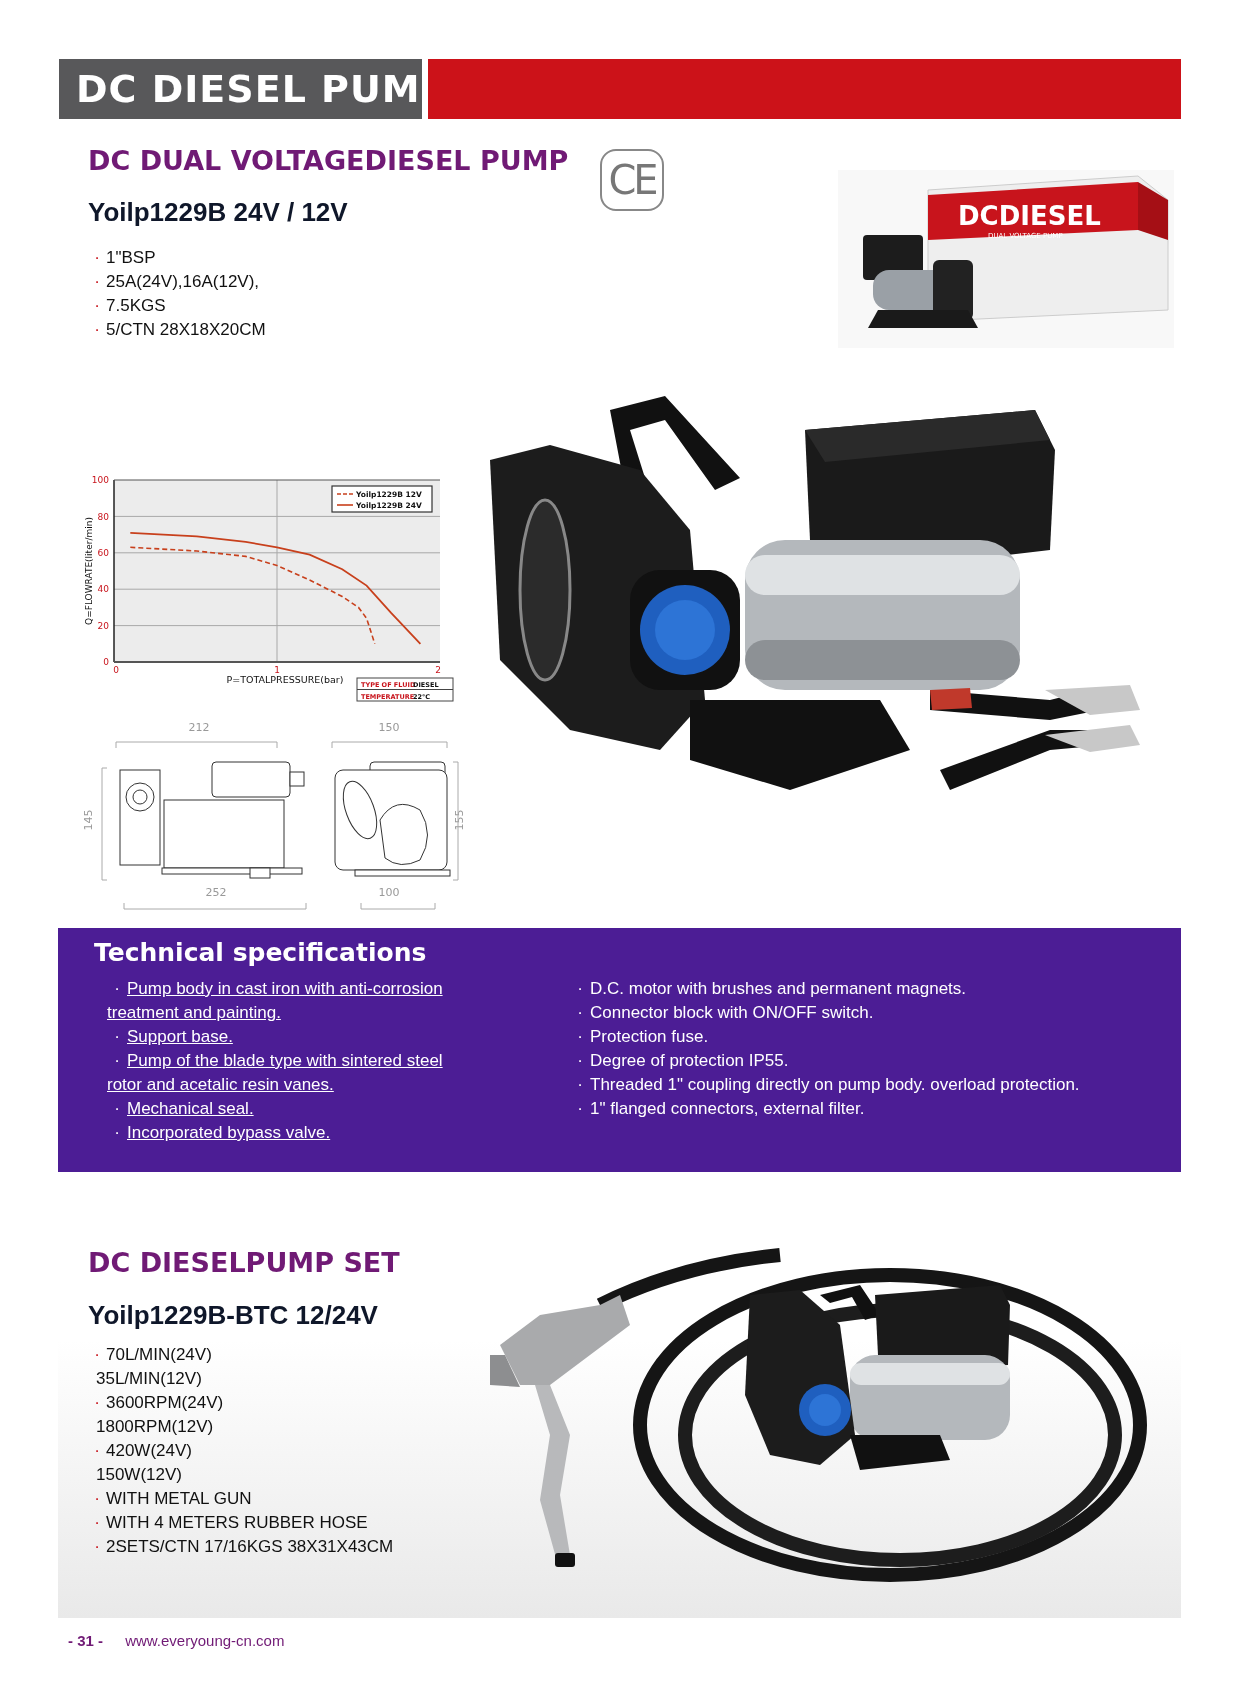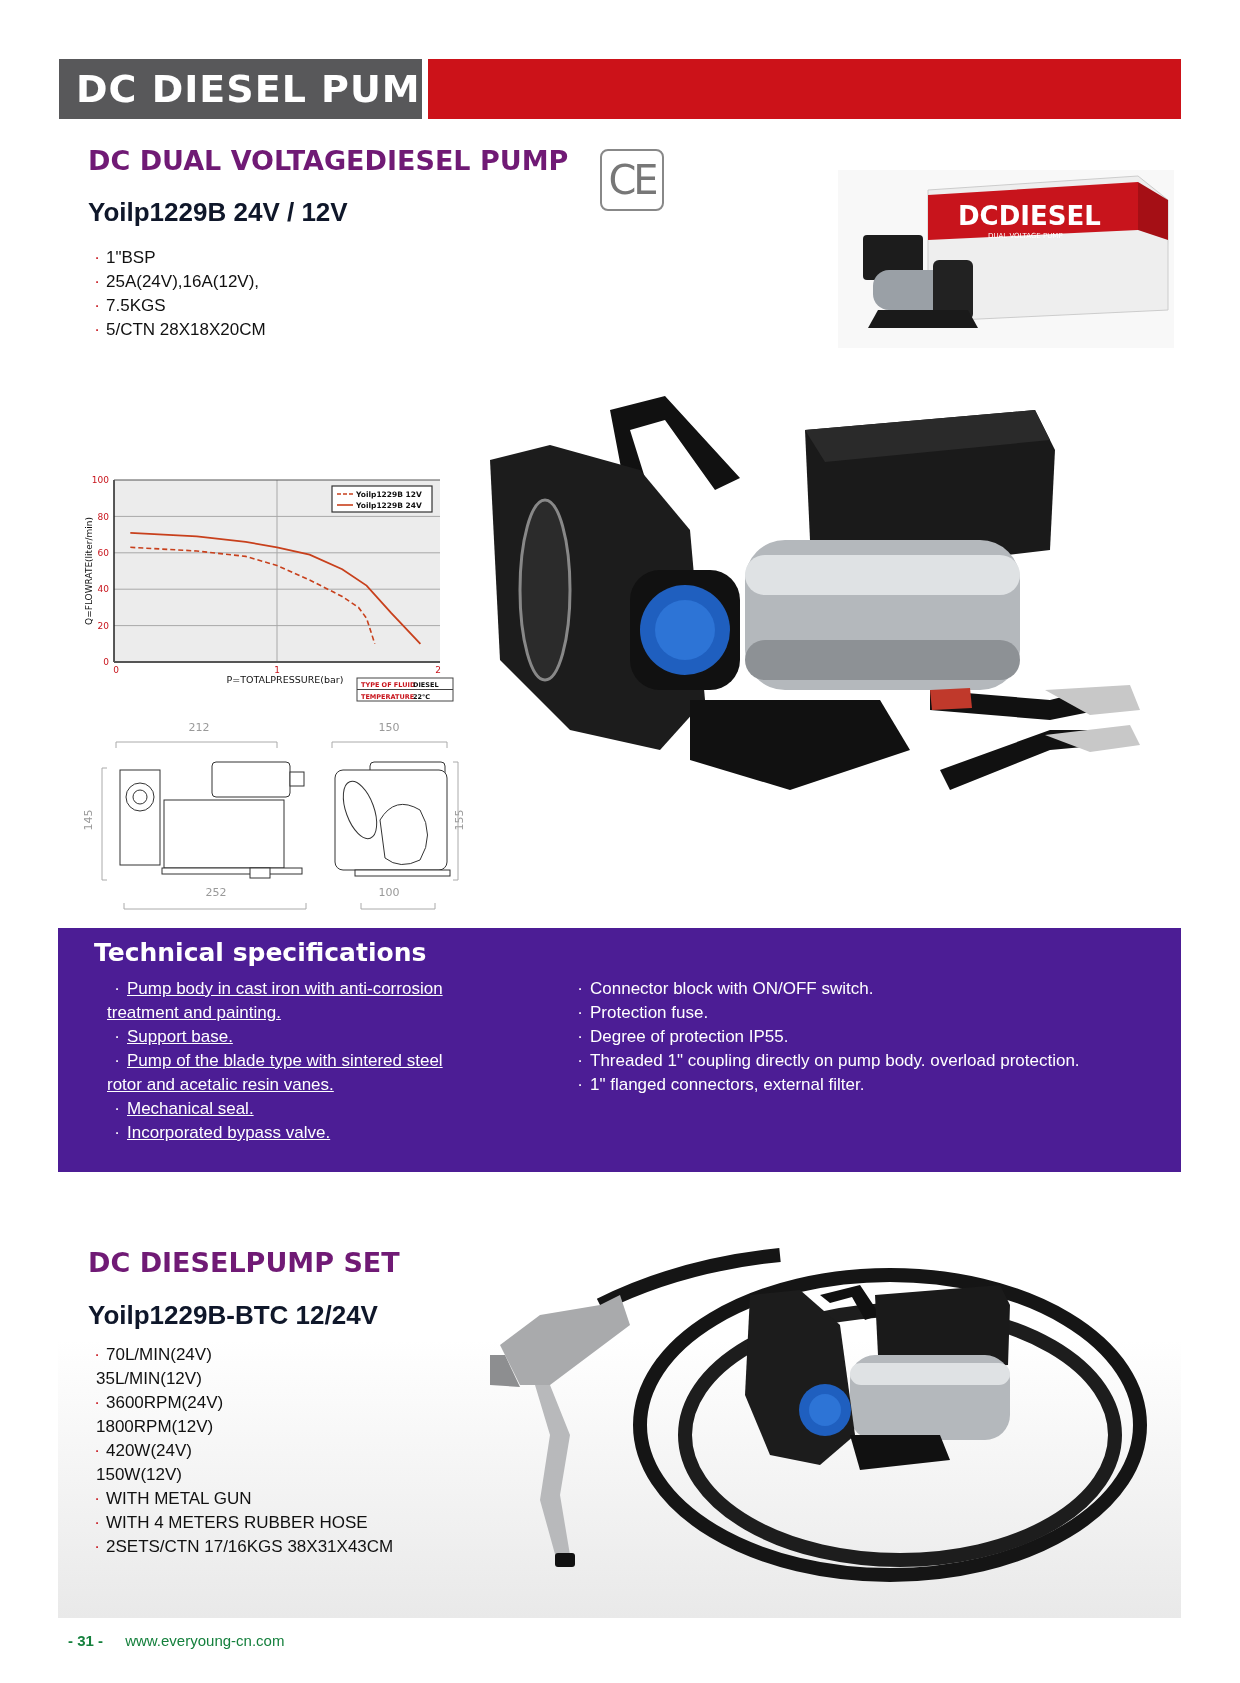--- a/index.html
+++ b/index.html
@@ -13,21 +13,21 @@
     display: flex; align-items: center; padding-left: 17px; white-space: nowrap; }
   .hdr-red { left: 428px; top: 59px; width: 753px; height: 60px; background: #cc1219; }
 
   .sec-title { color: #701a75; font-family: "DejaVu Sans", sans-serif; font-weight: bold; font-size: 27px; white-space: nowrap; }
   .model { font-family: Liberation Sans, sans-serif; font-weight: bold; font-size: 26px; color: #0f172a; white-space: nowrap; }
   .bullets { font-size: 17px; line-height: 24px; color: #111; }
   .bullets .li { white-space: nowrap; }
   .dot { color: #c8141c; display: inline-block; width: 18px; text-align: center; }
 
   
-  .ce { left: 600px; top: 149px; width: 64px; height: 62px; border: 2px solid #888; border-radius: 8px;
+  .ce { left: 600px; top: 149px; width: 64px; height: 62px; border: 2px solid #888; border-radius: 16px;
     display: flex; align-items: center; justify-content: center; color: #777; font-size: 40px;
     font-family: "DejaVu Sans", sans-serif; letter-spacing: -3px; }
 
   
   .box-img { left: 838px; top: 170px; width: 336px; height: 178px; }
 
   
   .chart { left: 80px; top: 470px; width: 380px; height: 240px; }
 
   
@@ -41,21 +41,21 @@
   .specs h2 { position: absolute; left: 36px; top: 10px; font-family: "DejaVu Sans", sans-serif; font-weight: bold; font-size: 25px; white-space: nowrap; }
   .spec-col { position: absolute; top: 49px; font-size: 17px; line-height: 24px; }
   .spec-col .row { white-space: nowrap; }
   .spec-col .dotw { display: inline-block; width: 20px; text-align: center; }
 
   
   .bottom-panel { left: 58px; top: 1190px; width: 1123px; height: 428px;
     background: linear-gradient(#ffffff 0%, #ffffff 35%, #e9e9e9 100%); }
   .set-img { left: 480px; top: 1235px; width: 700px; height: 370px; }
 
-  .footer { left: 68px; top: 1632px; font-size: 15px; white-space: nowrap; color: #15803d; }
+  .footer { left: 68px; top: 1632px; font-size: 15px; white-space: nowrap; color: #701a75; }
   .footer .pg { font-weight: bold; margin-right: 18px; }
 </style>
 </head>
 <body>
 
 <div class="abs hdr-gray">DC DIESEL PUMP</div>
 <div class="abs hdr-red"></div>
 
 <div class="abs sec-title" style="left:88px; top:145px;">DC DUAL VOLTAGEDIESEL PUMP</div>
 <div class="abs model" style="left:88px; top:197px;">Yoilp1229B 24V / 12V</div>
@@ -197,20 +197,21 @@
   <div class="spec-col" style="left:49px;text-decoration:underline;">
     <div class="row"><span class="dotw">·</span><span>Pump body in cast iron with anti-corrosion</span></div>
     <div class="row"><span>treatment and painting.</span></div>
     <div class="row"><span class="dotw">·</span><span>Support base.</span></div>
     <div class="row"><span class="dotw">·</span><span>Pump of the blade type with sintered steel</span></div>
     <div class="row"><span>rotor and acetalic resin vanes.</span></div>
     <div class="row"><span class="dotw">·</span><span>Mechanical seal.</span></div>
     <div class="row"><span class="dotw">·</span><span>Incorporated bypass valve.</span></div>
   </div>
   <div class="spec-col" style="left:512px;">
+    <div class="row"><span class="dotw">·</span><span>D.C. motor with brushes and permanent magnets.</span></div>
     <div class="row"><span class="dotw">·</span><span>Connector block with ON/OFF switch.</span></div>
     <div class="row"><span class="dotw">·</span><span>Protection fuse.</span></div>
     <div class="row"><span class="dotw">·</span><span>Degree of protection IP55.</span></div>
     <div class="row"><span class="dotw">·</span><span>Threaded 1" coupling directly on pump body. overload protection.</span></div>
     <div class="row"><span class="dotw">·</span><span>1" flanged connectors, external filter.</span></div>
   </div>
 </div>
 
 <div class="abs bottom-panel"></div>
 <div class="abs sec-title" style="left:88px; top:1247px;">DC  DIESELPUMP SET</div>

